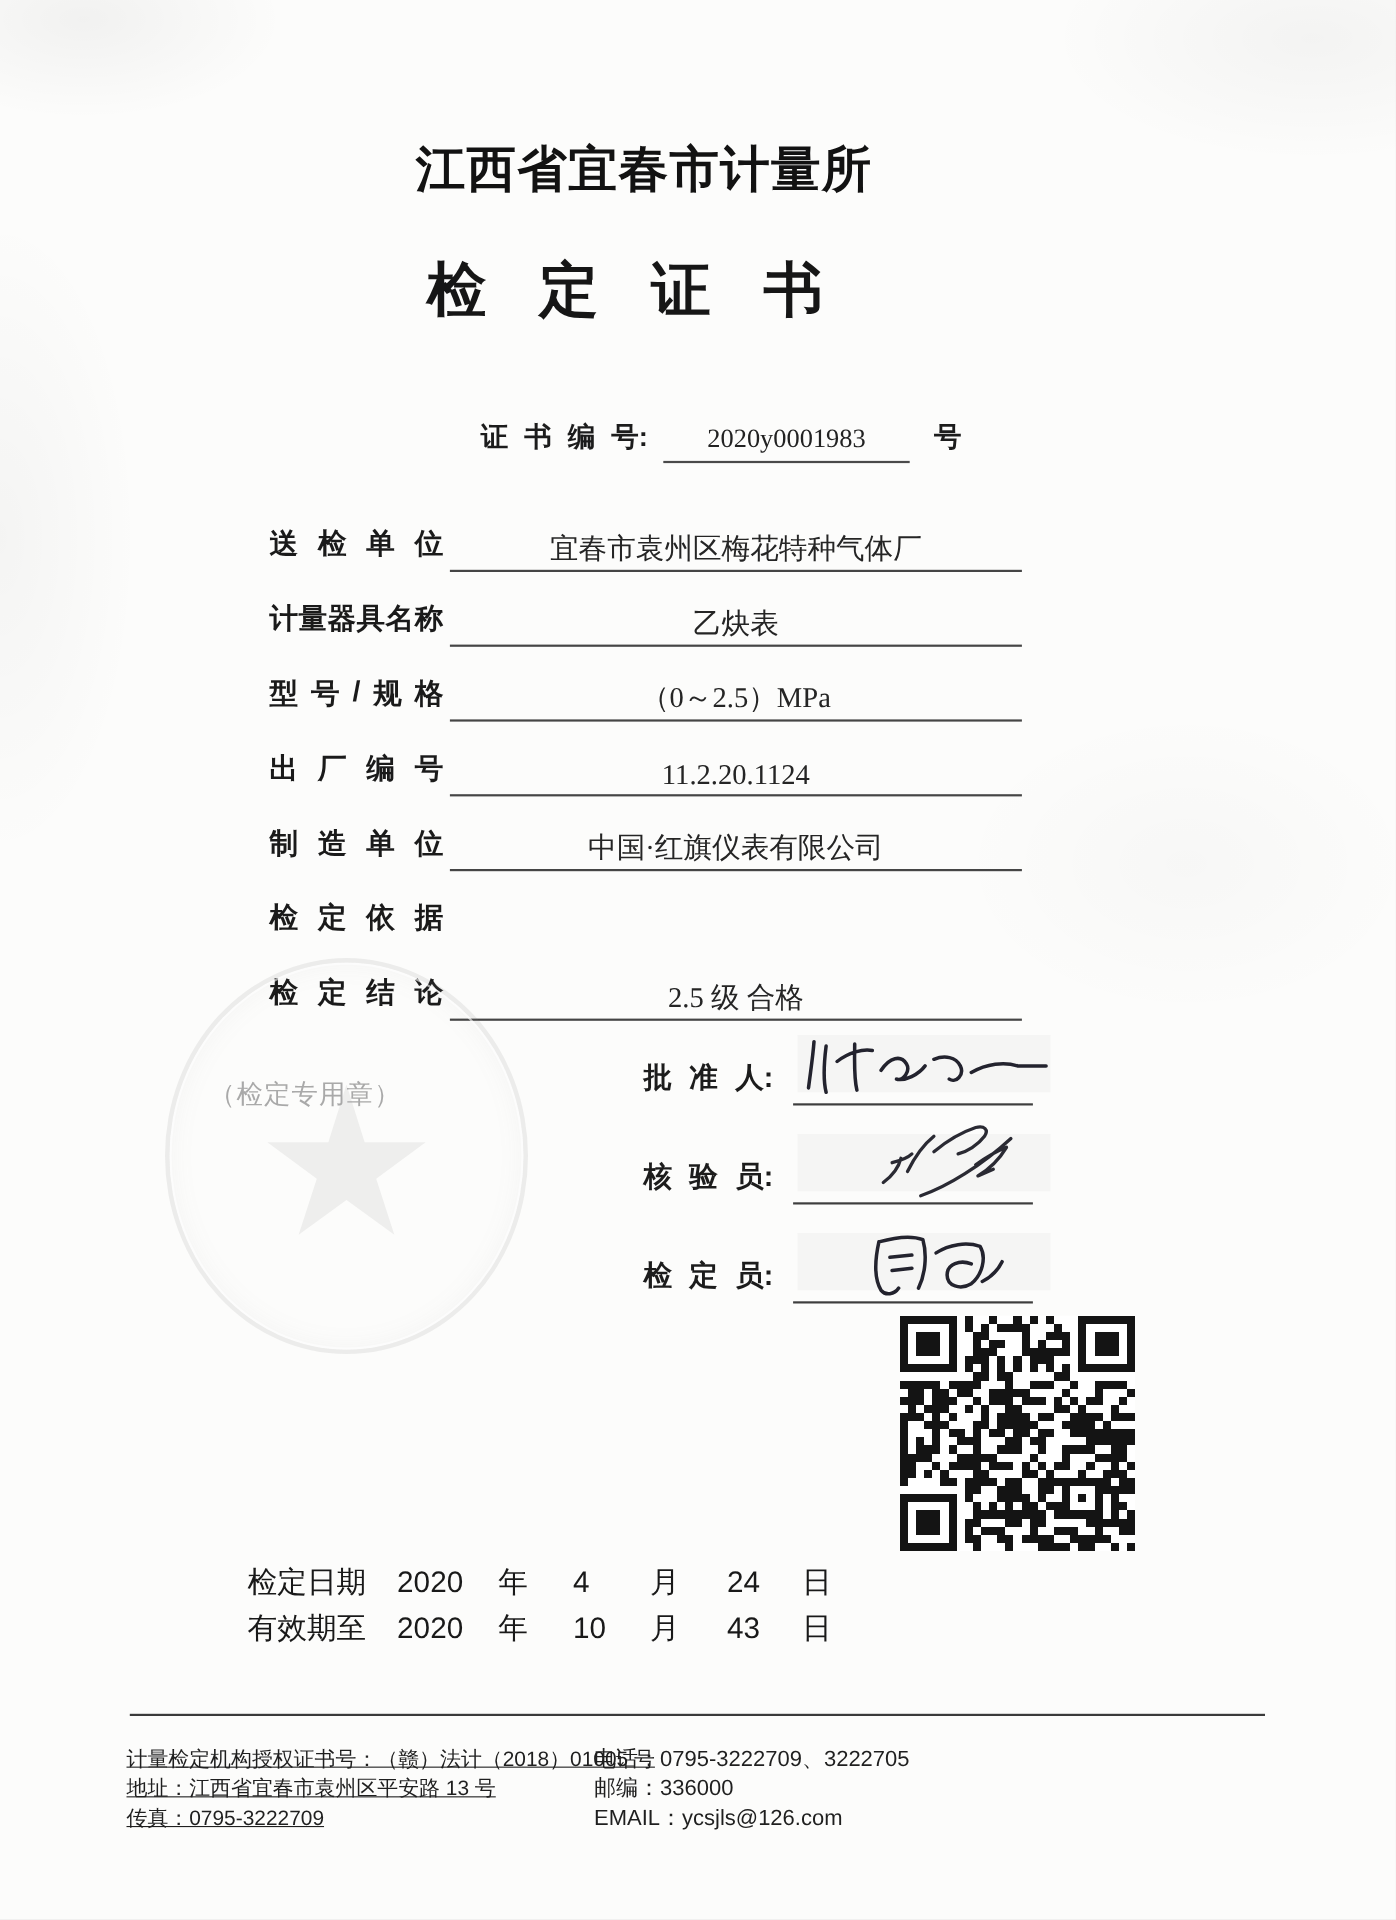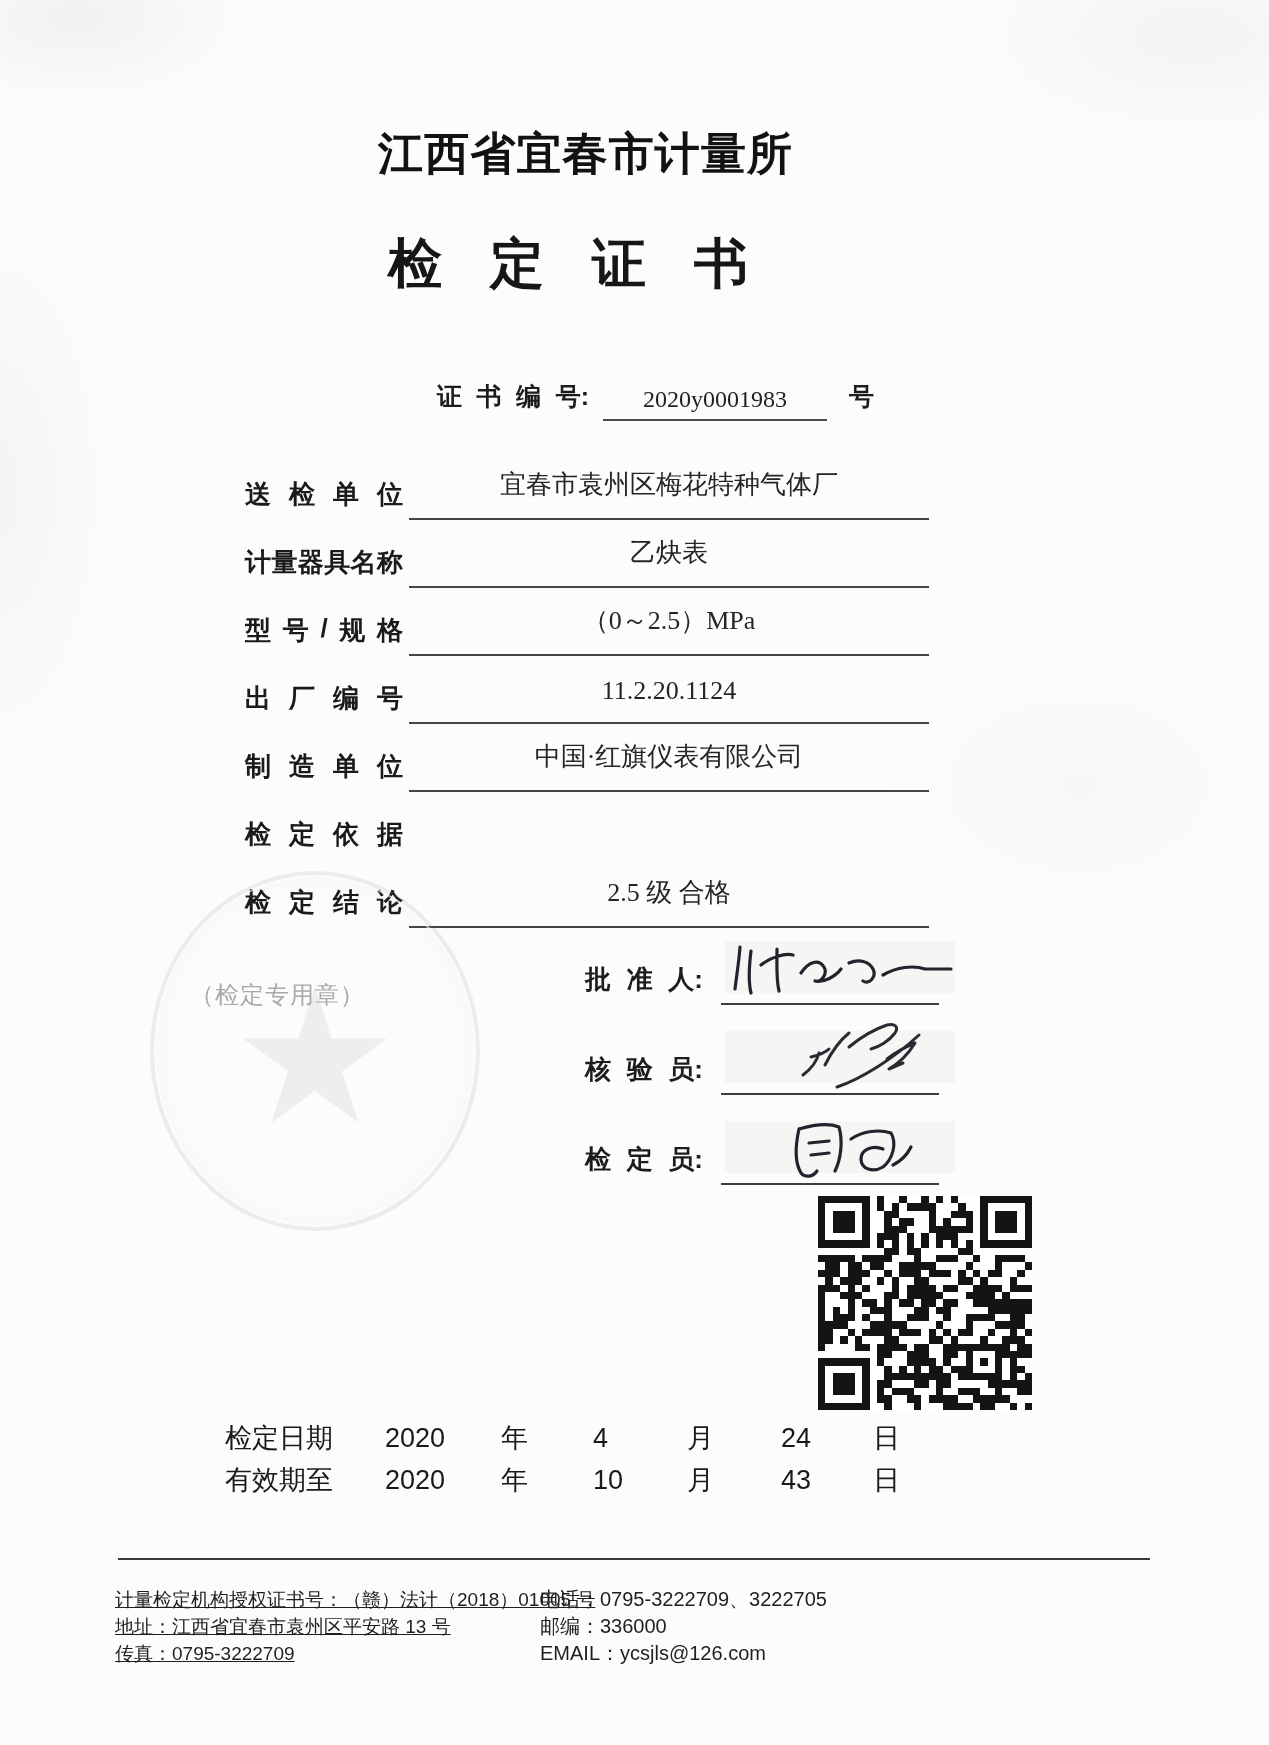--- a/index.html
+++ b/index.html
@@ -29,21 +29,21 @@
     border-bottom:2px solid #4a4a4a; font-family:"Liberation Serif", serif; font-size:24px; color:#222;
   }
   .cert-suffix { margin-left:22px; font-size:25px; font-weight:bold; padding-bottom:8px; }
 
   
   .fields { left:245px; top:452px; width:690px; }
   .field-row { display:flex; align-items:flex-end; height:68px; }
   .field-label { width:158px; font-size:26px; font-weight:bold; padding-bottom:8px; color:#1a1a1a; }
   .field-value {
     margin-left:6px; width:520px; border-bottom:2px solid #454545; text-align:center;
-    font-family:"Liberation Serif", serif; font-size:26px; color:#252525; padding-bottom:16px;
+    font-family:"Liberation Serif", serif; font-size:26px; color:#252525; padding-bottom:2px;
     white-space:nowrap;
   }
 
   
   .sig-block { left:585px; top:941px; }
   .sig-row { display:flex; align-items:flex-end; height:64px; margin-bottom:26px; }
   .sig-label { width:118px; font-size:26px; font-weight:bold; padding-bottom:8px; }
   .sig-line { position:relative; margin-left:18px; width:218px; height:64px; border-bottom:2px solid #3e3e3e; }
   .sig-line::before { content:""; position:absolute; left:4px; right:-16px; top:2px; bottom:10px; background:rgba(60,60,60,0.035); }
   .sig-line svg { position:absolute; overflow:visible; }
@@ -66,21 +66,21 @@
   .seal-caption {
     position:absolute; left:40px; top:108px; width:260px;
     font-family:"Liberation Serif", serif; font-size:24px; color:#a9a9a9; letter-spacing:1px;
   }
 
   
   .qr { left:818px; top:1196px; width:214px; height:214px; background:#fff; }
 
   
   .dates { left:225px; top:1420px; font-size:27px; color:#191919; font-weight:500; }
-  .date-row { display:grid; grid-template-columns:136px 86px 74px 64px 76px 62px 40px; align-items:baseline; height:42px;gap:24px; }
+  .date-row { display:grid; grid-template-columns:136px 86px 74px 64px 76px 62px 40px; align-items:baseline; height:42px; }
   .d-label { text-align:left; }
   .d-num { text-align:left; }
   .d-unit { text-align:left; padding-left:6px; }
 
   
   .divider { left:118px; top:1558px; width:1032px; height:2px; background:#3a3a3a; }
   .footer-left { left:115px; top:1586px; font-size:19px; line-height:27px; color:#1f1f1f;text-decoration:underline; }
   .footer-right { left:540px; top:1586px; font-size:20px; line-height:27px; color:#1f1f1f; }
 
   .justify-flex { display:flex; justify-content:space-between; }

